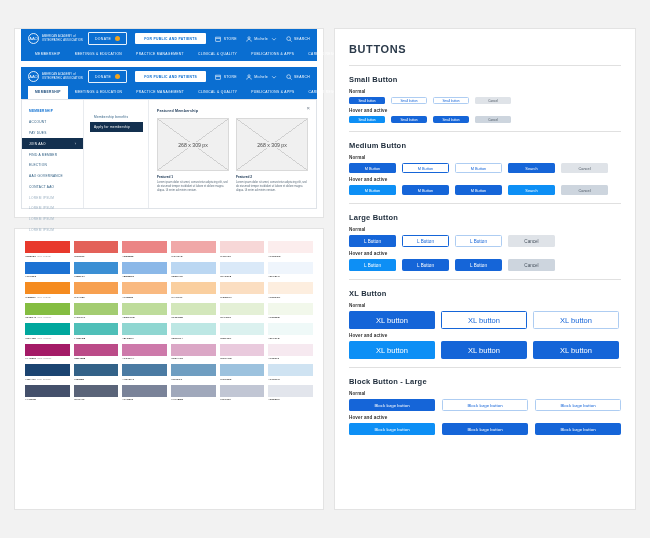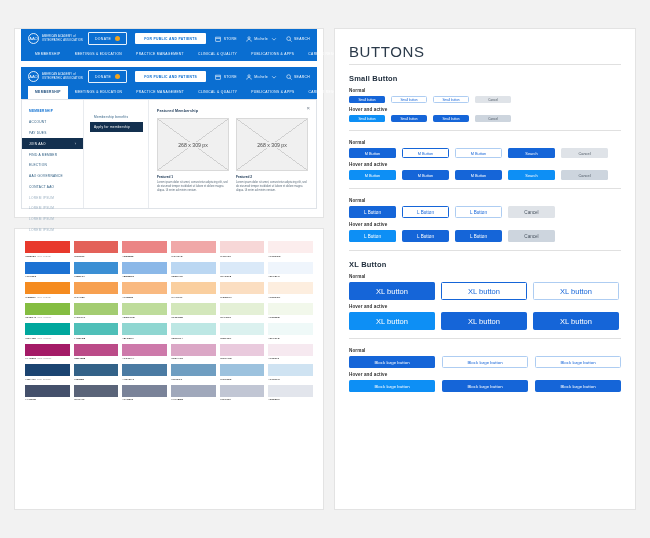--- a/index.html
+++ b/index.html
@@ -95,21 +95,21 @@
   .color-panel { flex:1; padding:12px 10px; }
   .sw-grid { display:grid; grid-template-columns:repeat(6,1fr); gap:4px 4px; }
   .sw-cell {}
   .sw-box { height:12px; width:100%; }
   .sw-lbl { font-size:2.5px; color:#3b3b3b; margin-top:1.5px; letter-spacing:.1px; white-space:nowrap; overflow:hidden;}
   .sw-lbl b { font-weight:bold; }
   .sw-lbl i { font-style:normal; color:#8a8a8a; }
 
   
   .btn-panel { padding:14px 14px 10px 14px; height:100%; overflow:hidden; }
-  .btn-title { font-size:15px; font-weight:normal; color:#2b3a4a; letter-spacing:.6px; margin-bottom:4px;}
+  .btn-title { font-size:11px; font-weight:bold; color:#2b3a4a; letter-spacing:.6px; margin-bottom:10px;}
   .hr { height:1px; background:#e0e0e0; margin:8px 0 9px; }
   .sec-h { font-size:7.5px; font-weight:bold; color:#1d2b3a; margin-bottom:5px; letter-spacing:.2px;}
   .state { font-size:4.6px; font-weight:bold; color:#333; margin:4px 0 3px; letter-spacing:.1px;}
   .row { display:flex; align-items:center; gap:6px; }
   .row.block { gap:7px; }
   .b {
     display:flex; align-items:center; justify-content:center;
     white-space:nowrap; border-radius:1.5px; border:1px solid transparent;
   }
   .b.sm { font-size:3.1px; height:7px; padding:0 7px; min-width:36px; }
@@ -502,39 +502,41 @@
             <div class="state">Hover and active</div>
             <div class="row">
               <div class="b sm fill-h">Small button</div>
               <div class="b sm ghost-h">Small button</div>
               <div class="b sm ghost-h">Small button</div>
               <div class="b sm cancel-h">Cancel</div>
             </div>
           </div>
           <div>
             <div class="hr"></div>
+            <div class="sec-h">Medium Button</div>
             <div class="state">Normal</div>
             <div class="row">
               <div class="b md fill">M Button</div>
               <div class="b md ghost">M Button</div>
               <div class="b md ghost2">M Button</div>
               <div class="b md fill">Search</div>
               <div class="b md cancel">Cancel</div>
             </div>
             <div class="state">Hover and active</div>
             <div class="row">
               <div class="b md fill-h">M Button</div>
               <div class="b md ghost-h">M Button</div>
               <div class="b md ghost-h">M Button</div>
               <div class="b md fill-h">Search</div>
               <div class="b md cancel-h">Cancel</div>
             </div>
           </div>
           <div>
             <div class="hr"></div>
+            <div class="sec-h">Large Button</div>
             <div class="state">Normal</div>
             <div class="row">
               <div class="b lg fill">L Button</div>
               <div class="b lg ghost">L Button</div>
               <div class="b lg ghost2">L Button</div>
               <div class="b lg cancel">Cancel</div>
             </div>
             <div class="state">Hover and active</div>
             <div class="row">
               <div class="b lg fill-h">L Button</div>
@@ -554,20 +556,21 @@
             </div>
             <div class="state">Hover and active</div>
             <div class="row">
               <div class="b xl fill-h">XL button</div>
               <div class="b xl ghost-h">XL button</div>
               <div class="b xl ghost-h">XL button</div>
             </div>
           </div>
           <div>
             <div class="hr"></div>
+            <div class="sec-h">Block Button - Large</div>
             <div class="state">Normal</div>
             <div class="row block">
               <div class="b blk fill">Block large button</div>
               <div class="b blk ghost2">Block large button</div>
               <div class="b blk ghost2">Block large button</div>
             </div>
             <div class="state">Hover and active</div>
             <div class="row block">
               <div class="b blk fill-h">Block large button</div>
               <div class="b blk ghost-h">Block large button</div>

